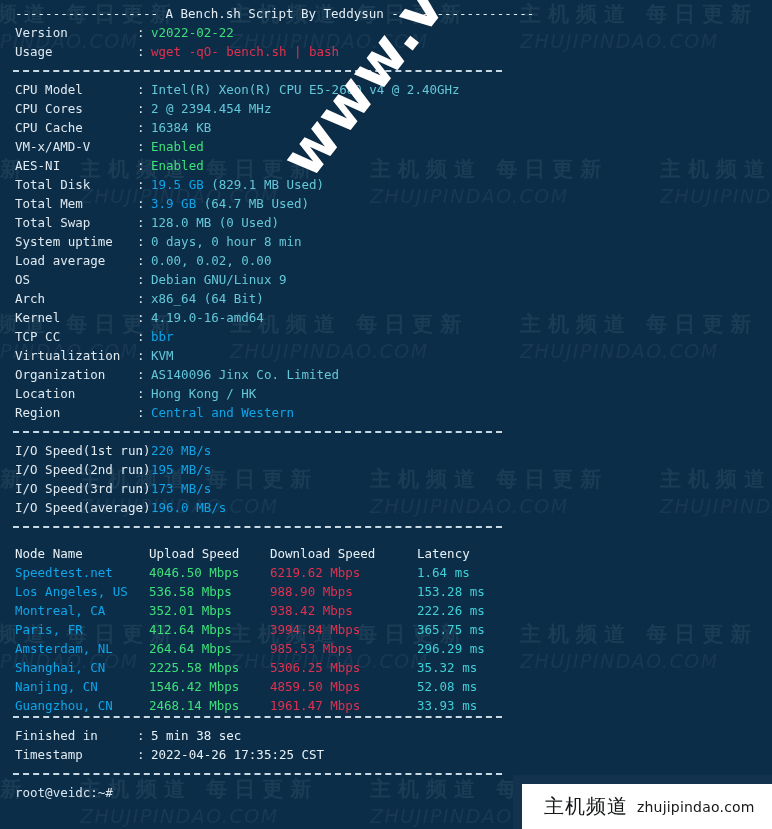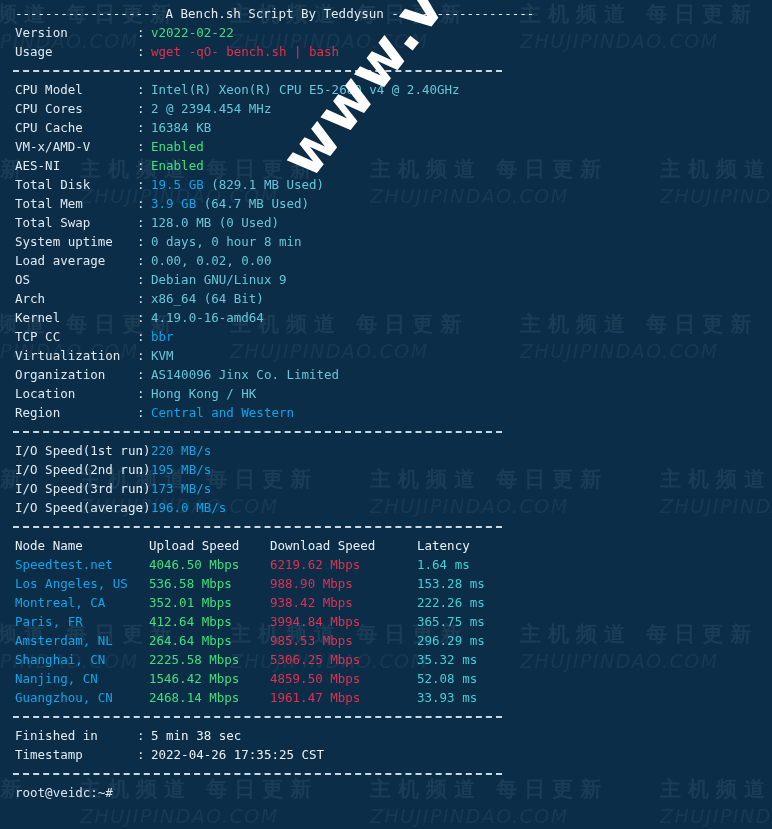--- a/index.html
+++ b/index.html
@@ -111,21 +111,21 @@
   }
   .kv .c {
     display: inline-block;
     width: 14px;
   }
 
   .hdr span, .row span { display: inline-block; }
   .c1 { width: 134px; }
   .c2 { width: 121px; }
   .c3 { width: 147px; }
-  .c4 { width: 120px; }
+  .c4 { width: 120px; margin-top: 8px; }
 
   .pad-top { height: 4px; }
 
   
   #badge {
     position: absolute;
     left: 513px;
     top: 775px;
     width: 259px;
     height: 54px;
@@ -262,14 +262,18 @@
 
     <div class="line kv"><span class="k lbl">Timestamp</span><span class="c colon">:</span><span class="white">2022-04-26 17:35:25 CST</span></div>
 
     <div class="sep"></div>
 
     <div class="line">root@veidc:~#</div>
   </div>
 
   <div id="wm-diagonal">www.veidc.com</div>
 
+  <div id="badge">
+    <span class="b-cn">主机频道</span>
+    <span class="b-en">zhujipindao.com</span>
+  </div>
 
 </div>
 
 </body></html>

